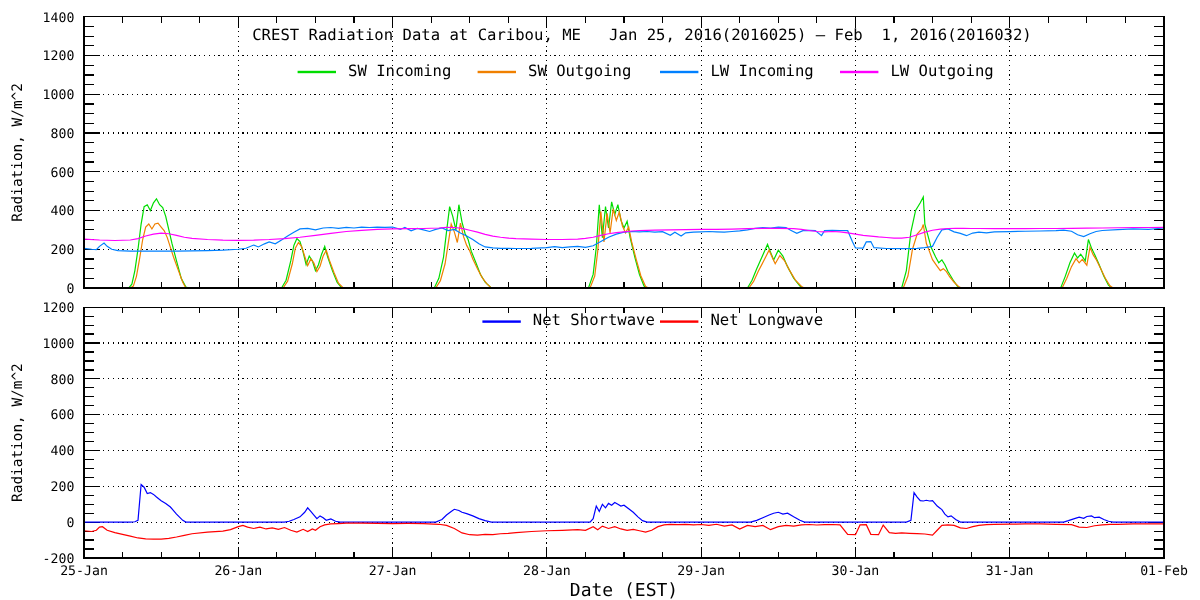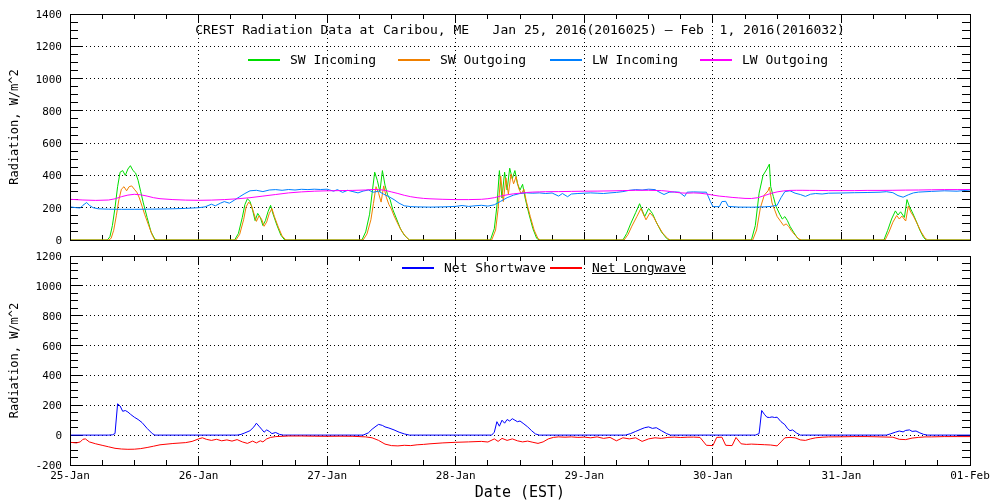--- a/index.html
+++ b/index.html
@@ -1,21 +1,21 @@
 <!DOCTYPE html>
 <html><head>
 <meta charset="utf-8">
 <style>
   html,body{margin:0;padding:0;background:#ffffff;}
   .figure{position:relative;width:1000px;height:500px;background:#ffffff;overflow:hidden;
           font-family:"DejaVu Sans Mono",monospace;color:#000;}
   svg{position:absolute;left:0;top:0;}
   svg text{font-family:"DejaVu Sans Mono",monospace;font-size:11px;fill:#000;}
   .overlay{position:absolute;font-family:"DejaVu Sans Mono",monospace;}
-  .title{left:70px;top:22px;width:900px;text-align:center;font-size:13px;white-space:pre;}
+  .title{left:70px;top:22px;width:900px;text-align:center;font-size:13px;white-space:pre;padding-left:15px;}
   .xlabel{left:70px;top:483px;width:900px;text-align:center;font-size:15px;}
   .ylabel{position:absolute;font-size:12px;text-align:center;transform:rotate(-90deg);
           transform-origin:0 0;height:16px;line-height:16px;}
   .ylabel-top{left:6px;top:240px;width:226px;}
   .ylabel-bottom{left:6px;top:465px;width:209px;}
   .legend-item{position:absolute;display:flex;align-items:center;font-size:13px;white-space:pre;}
   .swatch{display:inline-block;width:32px;height:2px;margin-right:10px;}
 </style>
 </head>
 <body>
@@ -340,21 +340,21 @@
   </div>
   <div class="legend-item" style="left:700px;top:52px;">
     <span class="swatch" style="background: rgb(255, 0, 255);"></span>
     <span>LW Outgoing</span>
   </div>
 
   <div class="legend-item" style="left:402px;top:260px;">
     <span class="swatch" style="background: rgb(0, 0, 255);"></span>
     <span>Net Shortwave</span>
   </div>
-  <div class="legend-item" style="left:550px;top:260px;text-decoration:underline;">
+  <div class="legend-item" style="left:550px;top:260px;">
     <span class="swatch" style="background: rgb(255, 0, 0);"></span>
     <span>Net Longwave</span>
   </div>
 
   <div class="overlay ylabel ylabel-top">Radiation, W/m^2</div>
   <div class="overlay ylabel ylabel-bottom">Radiation, W/m^2</div>
   <div class="overlay xlabel">Date (EST)</div>
 </div>
 
 </body></html>

